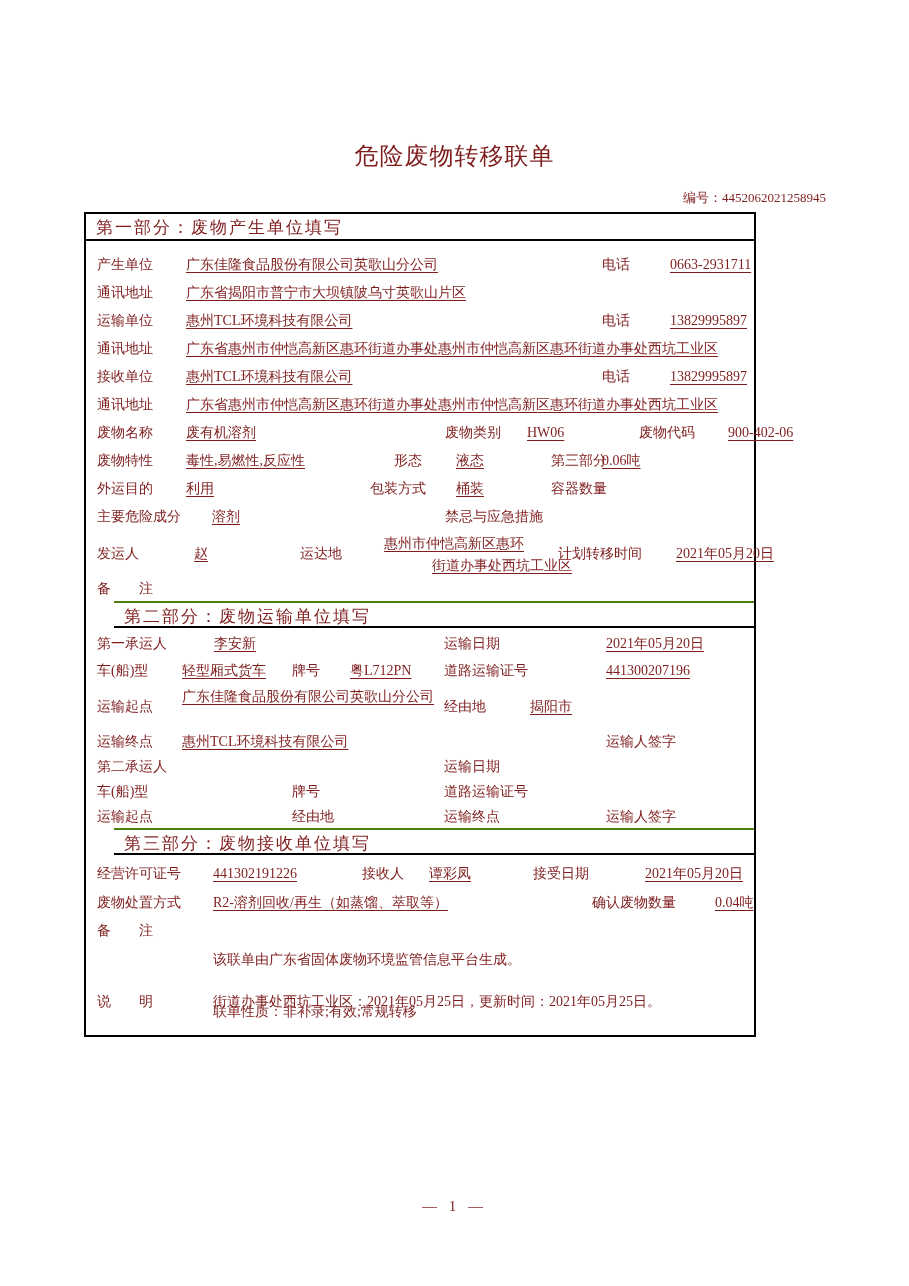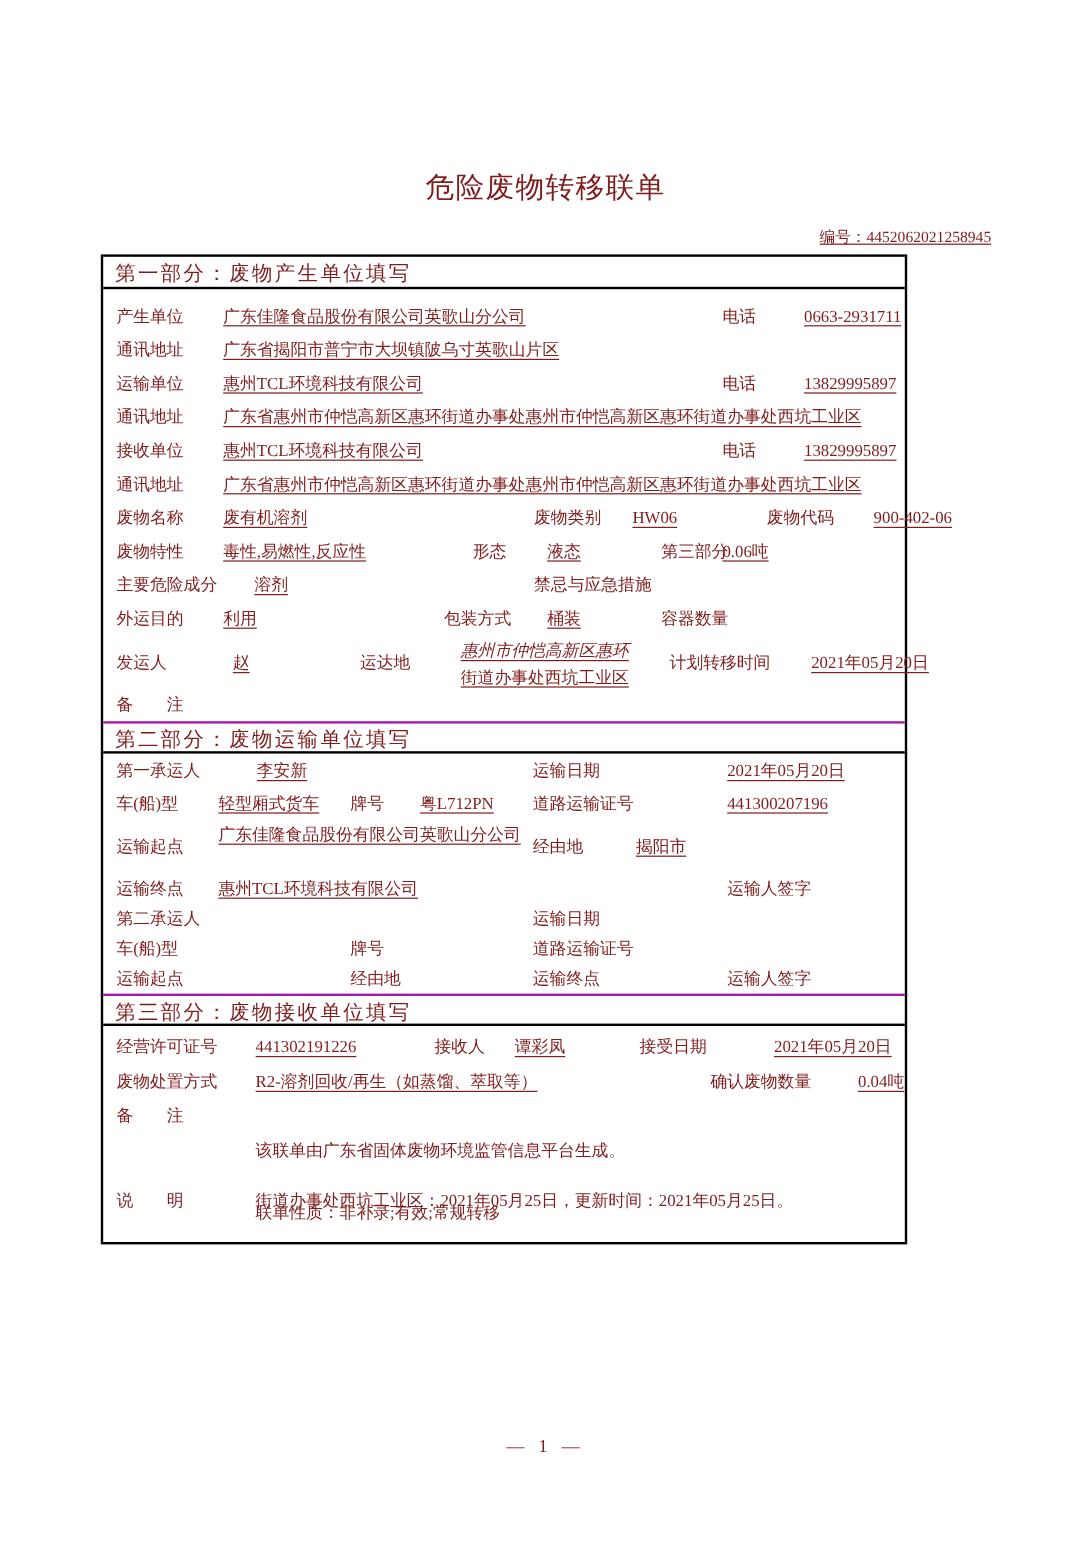--- a/index.html
+++ b/index.html
@@ -9,51 +9,51 @@
     font-family:"Liberation Serif","DejaVu Serif",serif; color:#7f1d1d;
     overflow:hidden;
   }
   .doc-title {
     position:absolute; top:140px; left:0; width:100%;
     text-align:center; font-size:24px; letter-spacing:1px;
   }
   .serial {
     position:absolute; top:189px; right:83px; font-size:13px;
   }
-  .serial span { display:inline;text-decoration:underline; }
+  .serial span { display:inline; }
   .manifest {
     position:absolute; left:84px; top:212px; width:672px;
     border:2px solid #000; background:#fff;
   }
   .sec-header {
     height:27px; line-height:27px; font-size:17px; letter-spacing:2px;
     padding-left:10px; border-bottom:2px solid #000; white-space:nowrap;
   }
-  .sec-header.mid { border-top:2px solid #a21caf; }
+  .sec-header.mid { border-top:2px solid #4d7c0f;margin-left:28px; }
   .sec-body { position:relative; font-size:14px; }
   .sb1 { padding-top:10px; }
   .sb2 { padding-top:2px; }
   .sb3 { padding-top:4px; padding-bottom:12px; }
   .row { position:relative; }
   .h28 { height:28px; line-height:28px; }
   .h27 { height:27px; line-height:27px;text-decoration:underline; }
   .h26 { height:26px; line-height:26px; }
   .h25 { height:25px; line-height:25px; }
   .h24 { height:24px; line-height:24px; }
   .h23 { height:23px; line-height:23px; }
   .h29 { height:29px; line-height:29px;padding-left:27px; }
   .h46 { height:46px; }
   .h78 { height:78px; }
   .f { position:absolute; top:0; white-space:nowrap; }
   .u { text-decoration:underline; text-underline-offset:3px; text-decoration-thickness:1px; }
   .wrapval {
     white-space:normal; width:255px; line-height:23px; top:1px;
   }
-  .two-line-a { top:2px; line-height:22px;font-style:italic; }
-  .two-line-b { top:24px; line-height:22px; }
+  .two-line-a { top:2px; line-height:22px; }
+  .two-line-b { top:24px; line-height:22px;margin-left:48px; }
   .mid-line { top:11px; line-height:24px; }
   .note-l1 { top:2px;  line-height:26px; }
   .note-l2 { top:44px; line-height:26px; }
   .note-l3 { top:54px; line-height:26px; }
   .footer {
     position:absolute; top:1198px; left:0; width:100%;
     text-align:center; font-size:15px; letter-spacing:4px;
   }
 </style>
 </head>
@@ -120,31 +120,31 @@
       <div class="row h28">
         <span class="f" style="left:11px">废物特性</span>
         <span class="f u" style="left:100px">毒性,易燃性,反应性</span>
         <span class="f" style="left:308px">形态</span>
         <span class="f u" style="left:370px">液态</span>
         <span class="f" style="left:465px">第三部分</span>
         <span class="f u" style="left:516px">0.06吨</span>
       </div>
 
       <div class="row h28">
-        <span class="f" style="left:11px">主要危险成分</span>
-        <span class="f u" style="left:126px">溶剂</span>
-        <span class="f" style="left:359px">禁忌与应急措施</span>
-      </div>
-
-      <div class="row h28">
         <span class="f" style="left:11px">外运目的</span>
         <span class="f u" style="left:100px">利用</span>
         <span class="f" style="left:284px">包装方式</span>
         <span class="f u" style="left:370px">桶装</span>
         <span class="f" style="left:465px">容器数量</span>
+      </div>
+
+      <div class="row h28">
+        <span class="f" style="left:11px">主要危险成分</span>
+        <span class="f u" style="left:126px">溶剂</span>
+        <span class="f" style="left:359px">禁忌与应急措施</span>
       </div>
 
       <div class="row h46">
         <span class="f mid-line" style="left:11px">发运人</span>
         <span class="f u mid-line" style="left:108px">赵</span>
         <span class="f mid-line" style="left:214px">运达地</span>
         <span class="f u two-line-a" style="left:298px">惠州市仲恺高新区惠环</span>
         <span class="f u two-line-b" style="left:298px">街道办事处西坑工业区</span>
         <span class="f mid-line" style="left:472px">计划转移时间</span>
         <span class="f u mid-line" style="left:590px">2021年05月20日</span>

